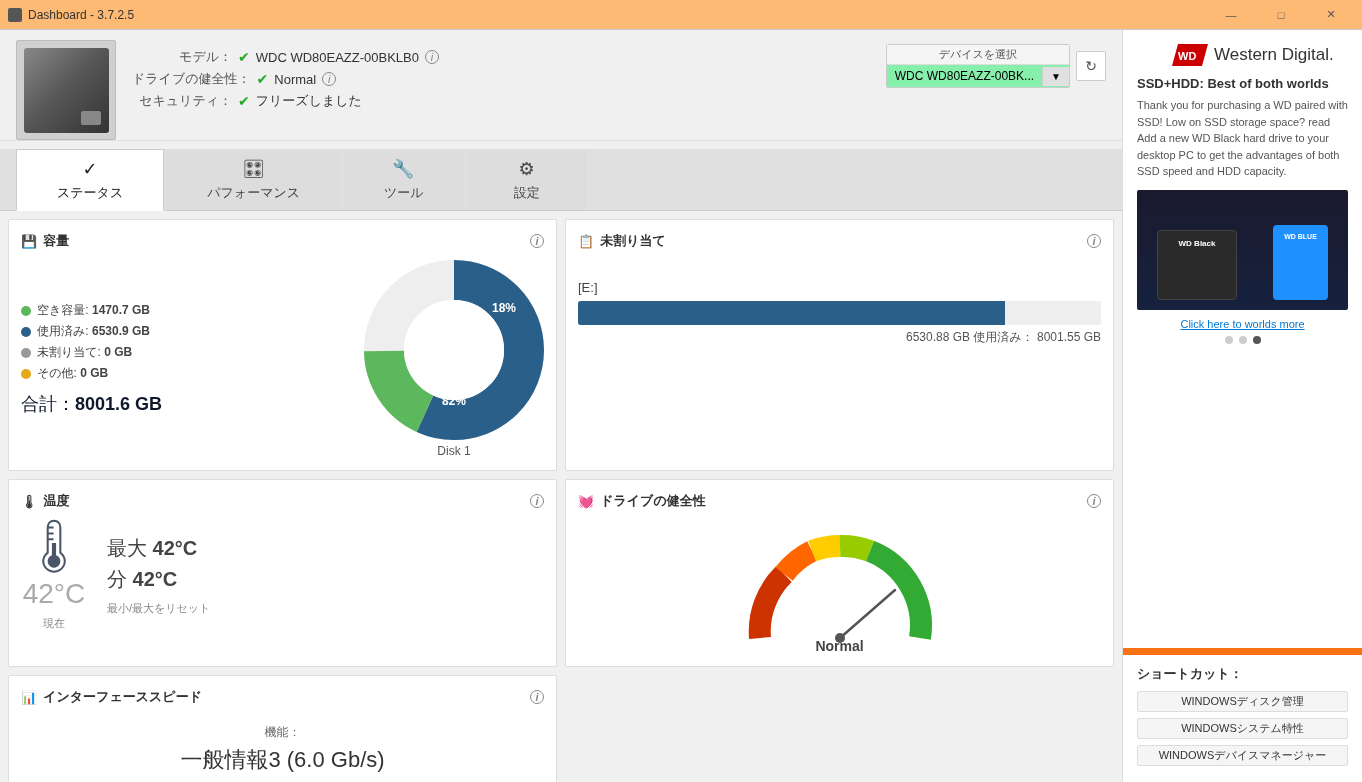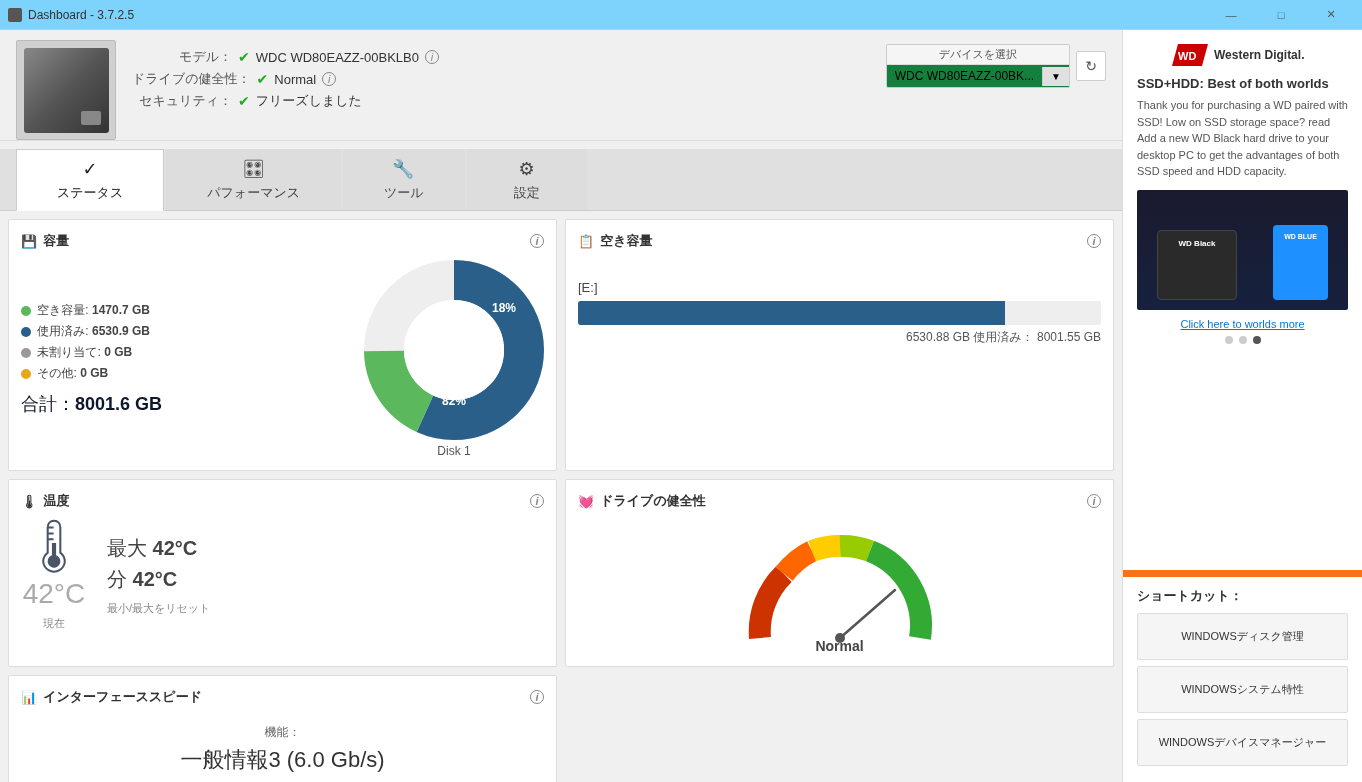--- a/index.html
+++ b/index.html
@@ -1,20 +1,20 @@
 <!DOCTYPE html>
 <html><head>
   <meta charset="utf-8">
   <style>
     * { box-sizing: border-box; margin: 0; padding: 0; }
     body { font-family: 'Segoe UI', Meiryo, sans-serif; background: #e8e8e8; width: 1362px; height: 782px; overflow: hidden; font-size: 13px; }
 
     
     .titlebar {
-      background: #7dd3fc;
+      background: #fdba74;
       height: 30px;
       display: flex;
       align-items: center;
       padding: 0 8px;
       border-bottom: 1px solid #ccc;
       justify-content: space-between;
     }
     .titlebar-left { display: flex; align-items: center; gap: 6px; }
     .titlebar-icon { width: 14px; height: 14px; background: #555; border-radius: 2px; }
     .titlebar-title { font-size: 12px; color: #333; }
@@ -97,21 +97,21 @@
     .device-selector {
       display: flex;
       align-items: center;
       gap: 6px;
       margin-left: auto;
       padding-top: 4px;
     }
     .device-selector-box {
       border: 1px solid #ccc;
       border-radius: 2px;
-      background: #15803d;
+      background: #86efac;
       padding: 0;
     }
     .device-selector-label {
       font-size: 11px;
       color: #555;
       background: #f5f5f5;
       border-bottom: 1px solid #ddd;
       padding: 2px 8px;
       text-align: center;
     }
@@ -467,21 +467,21 @@
     }
     .shortcuts-title {
       font-size: 13px;
       font-weight: 700;
       color: #333;
       margin-bottom: 8px;
     }
     .shortcut-btn {
       display: block;
       width: 100%;
-      padding: 15px 10px;
+      padding: 2px 10px;
       margin-bottom: 6px;
       background: #f5f5f5;
       border: 1px solid #ddd;
       border-radius: 2px;
       font-size: 11px;
       color: #333;
       cursor: pointer;
       text-align: center;
     }
 
@@ -629,21 +629,21 @@
                 </svg>
               </div>
               <div class="disk-label">Disk 1</div>
             </div>
           </div>
         </div>
 
         <div class="panel">
           <div class="panel-title">
             <span>📋</span>
-            <span>空き容量</span>
+            <span>未割り当て</span>
             <span class="panel-help">i</span>
           </div>
           <div style="margin-top:30px;">
             <div class="volume-label">[E:]</div>
             <div class="volume-bar-container">
               <div class="volume-bar-used" style="width:81.6%;"></div>
             </div>
             <div class="volume-info">6530.88 GB 使用済み：  8001.55 GB</div>
           </div>
         </div>
@@ -721,21 +721,21 @@
     </div>
 
     <div class="sidebar">
       <div class="sidebar-ad">
 
         <div class="wd-logo">
           <svg width="36" height="22" viewBox="0 0 36 22">
             <polygon points="6,0 36,0 30,22 0,22" fill="#cc0000"></polygon>
             <text x="6" y="16" font-size="11" fill="white" font-weight="bold">WD</text>
           </svg>
-          <span style="font-size:12px;font-weight:700;color:#333;">Western Digital.</span>
+          <span style="font-size:17px;font-weight:400;color:#333;">Western Digital.</span>
         </div>
         <div class="ad-title">SSD+HDD: Best of both worlds</div>
         <div class="ad-body">Thank you for purchasing a WD paired with SSD! Low on SSD storage space? read Add a new WD Black hard drive to your desktop PC to get the advantages of both SSD speed and HDD capacity.</div>
 
         <div class="ad-image">
           <div class="hdd-shape"></div>
           <div class="ssd-shape"></div>
         </div>
         <a class="ad-link">Click here to worlds more</a>
         <div class="ad-dots">

